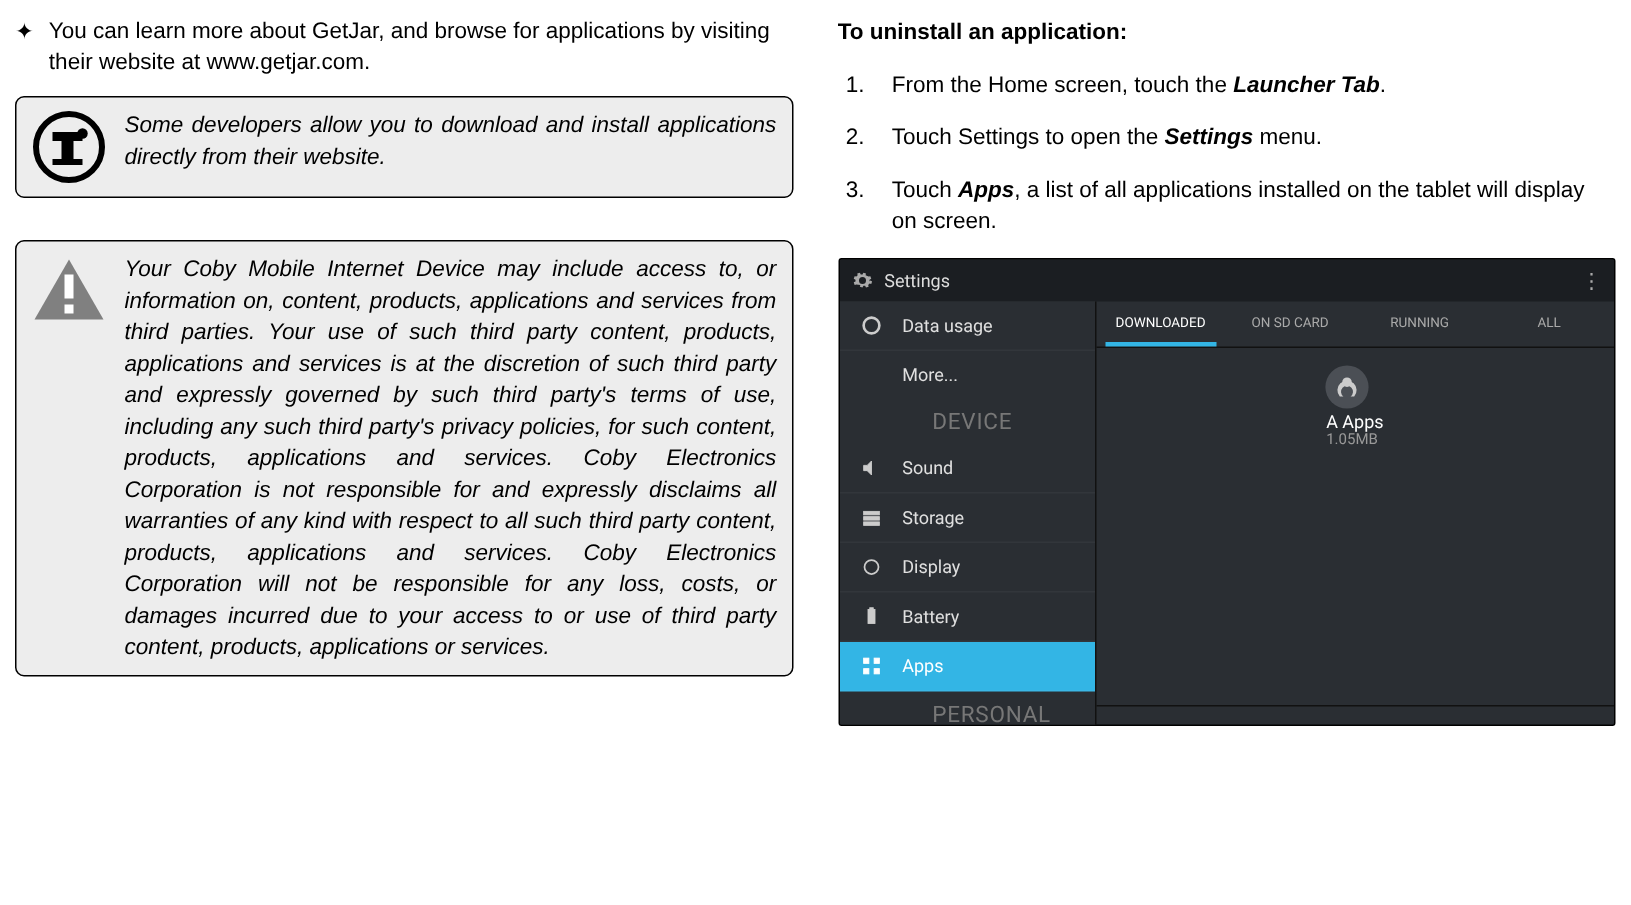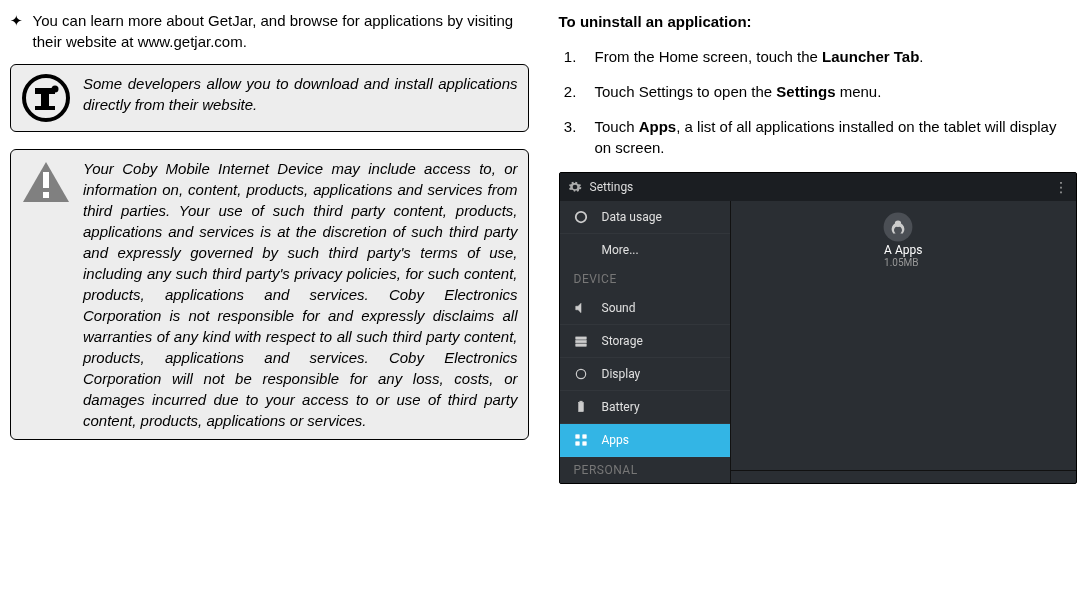--- a/index.html
+++ b/index.html
@@ -32,21 +32,21 @@
   .bullet-text {
     line-height: 1.4;
   }
   .info-box {
     border: 1px solid #000;
     border-radius: 6px;
     background: #ededed;
     display: flex;
     align-items: flex-start;
     padding: 8px 10px;
-    margin-bottom: 17px;
+    margin-bottom: 28px;
   }
   .info-icon {
     width: 50px;
     height: 50px;
     flex-shrink: 0;
     margin-right: 12px;
   }
   .warn-icon {
     width: 50px;
     height: 44px;
@@ -134,22 +134,23 @@
     stroke: #ccc;
   }
   .ss-side-more {
     padding: 9px 14px 9px 42px;
     color: #e0e0e0;
     font-size: 12px;
   }
   .ss-sect {
     padding: 6px 14px;
     color: #777;
-    font-size: 12px;
+    font-size: 15px;
     letter-spacing: 0.5px;
+    margin-left: 48px;
   }
   .ss-side-active {
     background: #33b5e5;
     color: #fff;
   }
   .ss-side-active .si { fill: #fff; stroke: #fff; }
   .ss-main {
     flex: 1;
     position: relative;
     border-left: 1px solid #111;
@@ -253,21 +254,21 @@
   }
   .ss-nav svg { fill: #888; margin-right: 18px; }
   .ss-time {
     margin-left: auto;
     color: #33b5e5;
     font-size: 13px;
     display: flex;
     align-items: center;
   }
   .ss-time svg { fill: #888; margin-left: 6px; }
-  b { font-weight: bold; }
+  b { font-weight: bold; font-style: italic; }
 </style>
 </head>
 <body>
 
 <div class="page">
 
   <div class="col-left">
     <div class="bullet-row">
       <span class="bullet-icon">✦</span>
       <span class="bullet-text">You can learn more about GetJar, and browse for applications by visiting their website at www.getjar.com.</span>
@@ -357,20 +358,26 @@
             <span>Apps</span>
           </div>
           <div class="ss-sect">PERSONAL</div>
           <div class="ss-side-item">
             
             
           </div>
 
         </div>
         <div class="ss-main">
+          <div class="ss-tabs">
+            <div class="ss-tab ss-tab-active">DOWNLOADED</div>
+            <div class="ss-tab">ON SD CARD</div>
+            <div class="ss-tab">RUNNING</div>
+            <div class="ss-tab">ALL</div>
+          </div>
           <div class="ss-app-row">
             <svg class="ss-app-icon" viewBox="0 0 40 40">
               <circle cx="20" cy="20" r="18" fill="#4b4f55"></circle>
               <path d="M14 28a8 8 0 1112 0h-3a5 5 0 10-6 0h-3z" fill="#ccc"></path>
               <circle cx="20" cy="16" r="4" fill="#ccc"></circle>
             </svg>
             <div>
               <div class="ss-app-name">A Apps</div>
               <div class="ss-app-size">1.05MB</div>
             </div>

